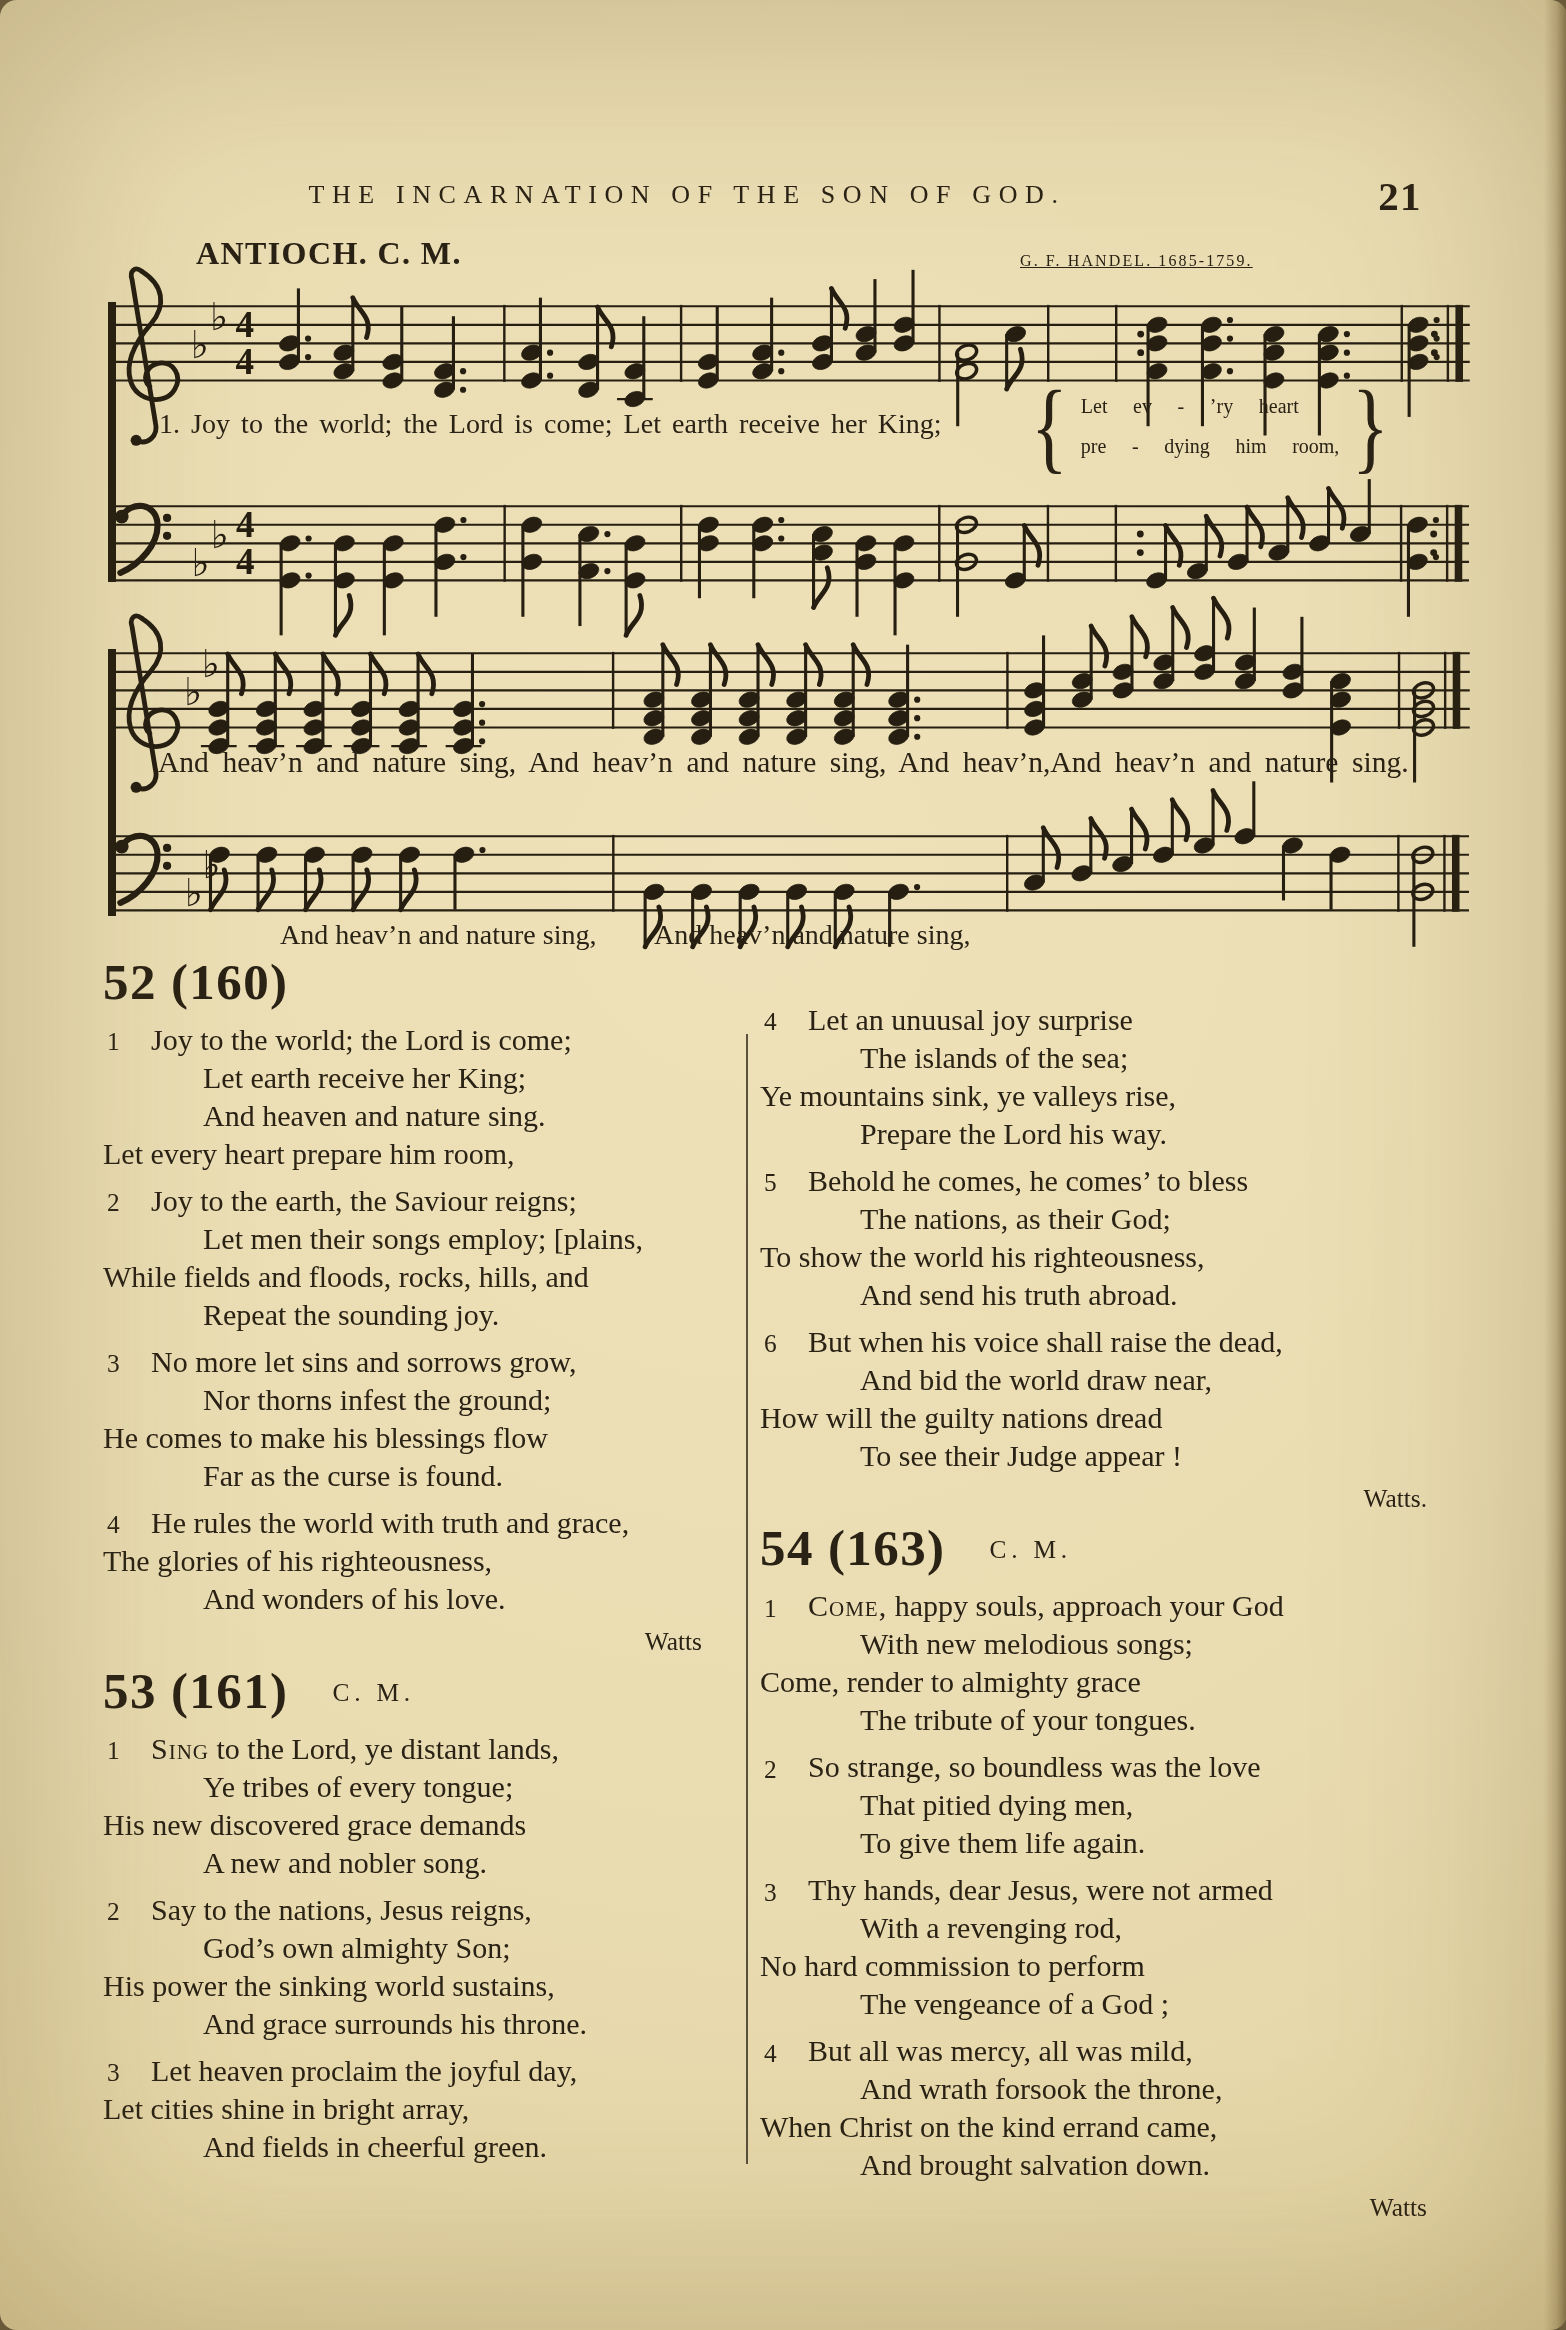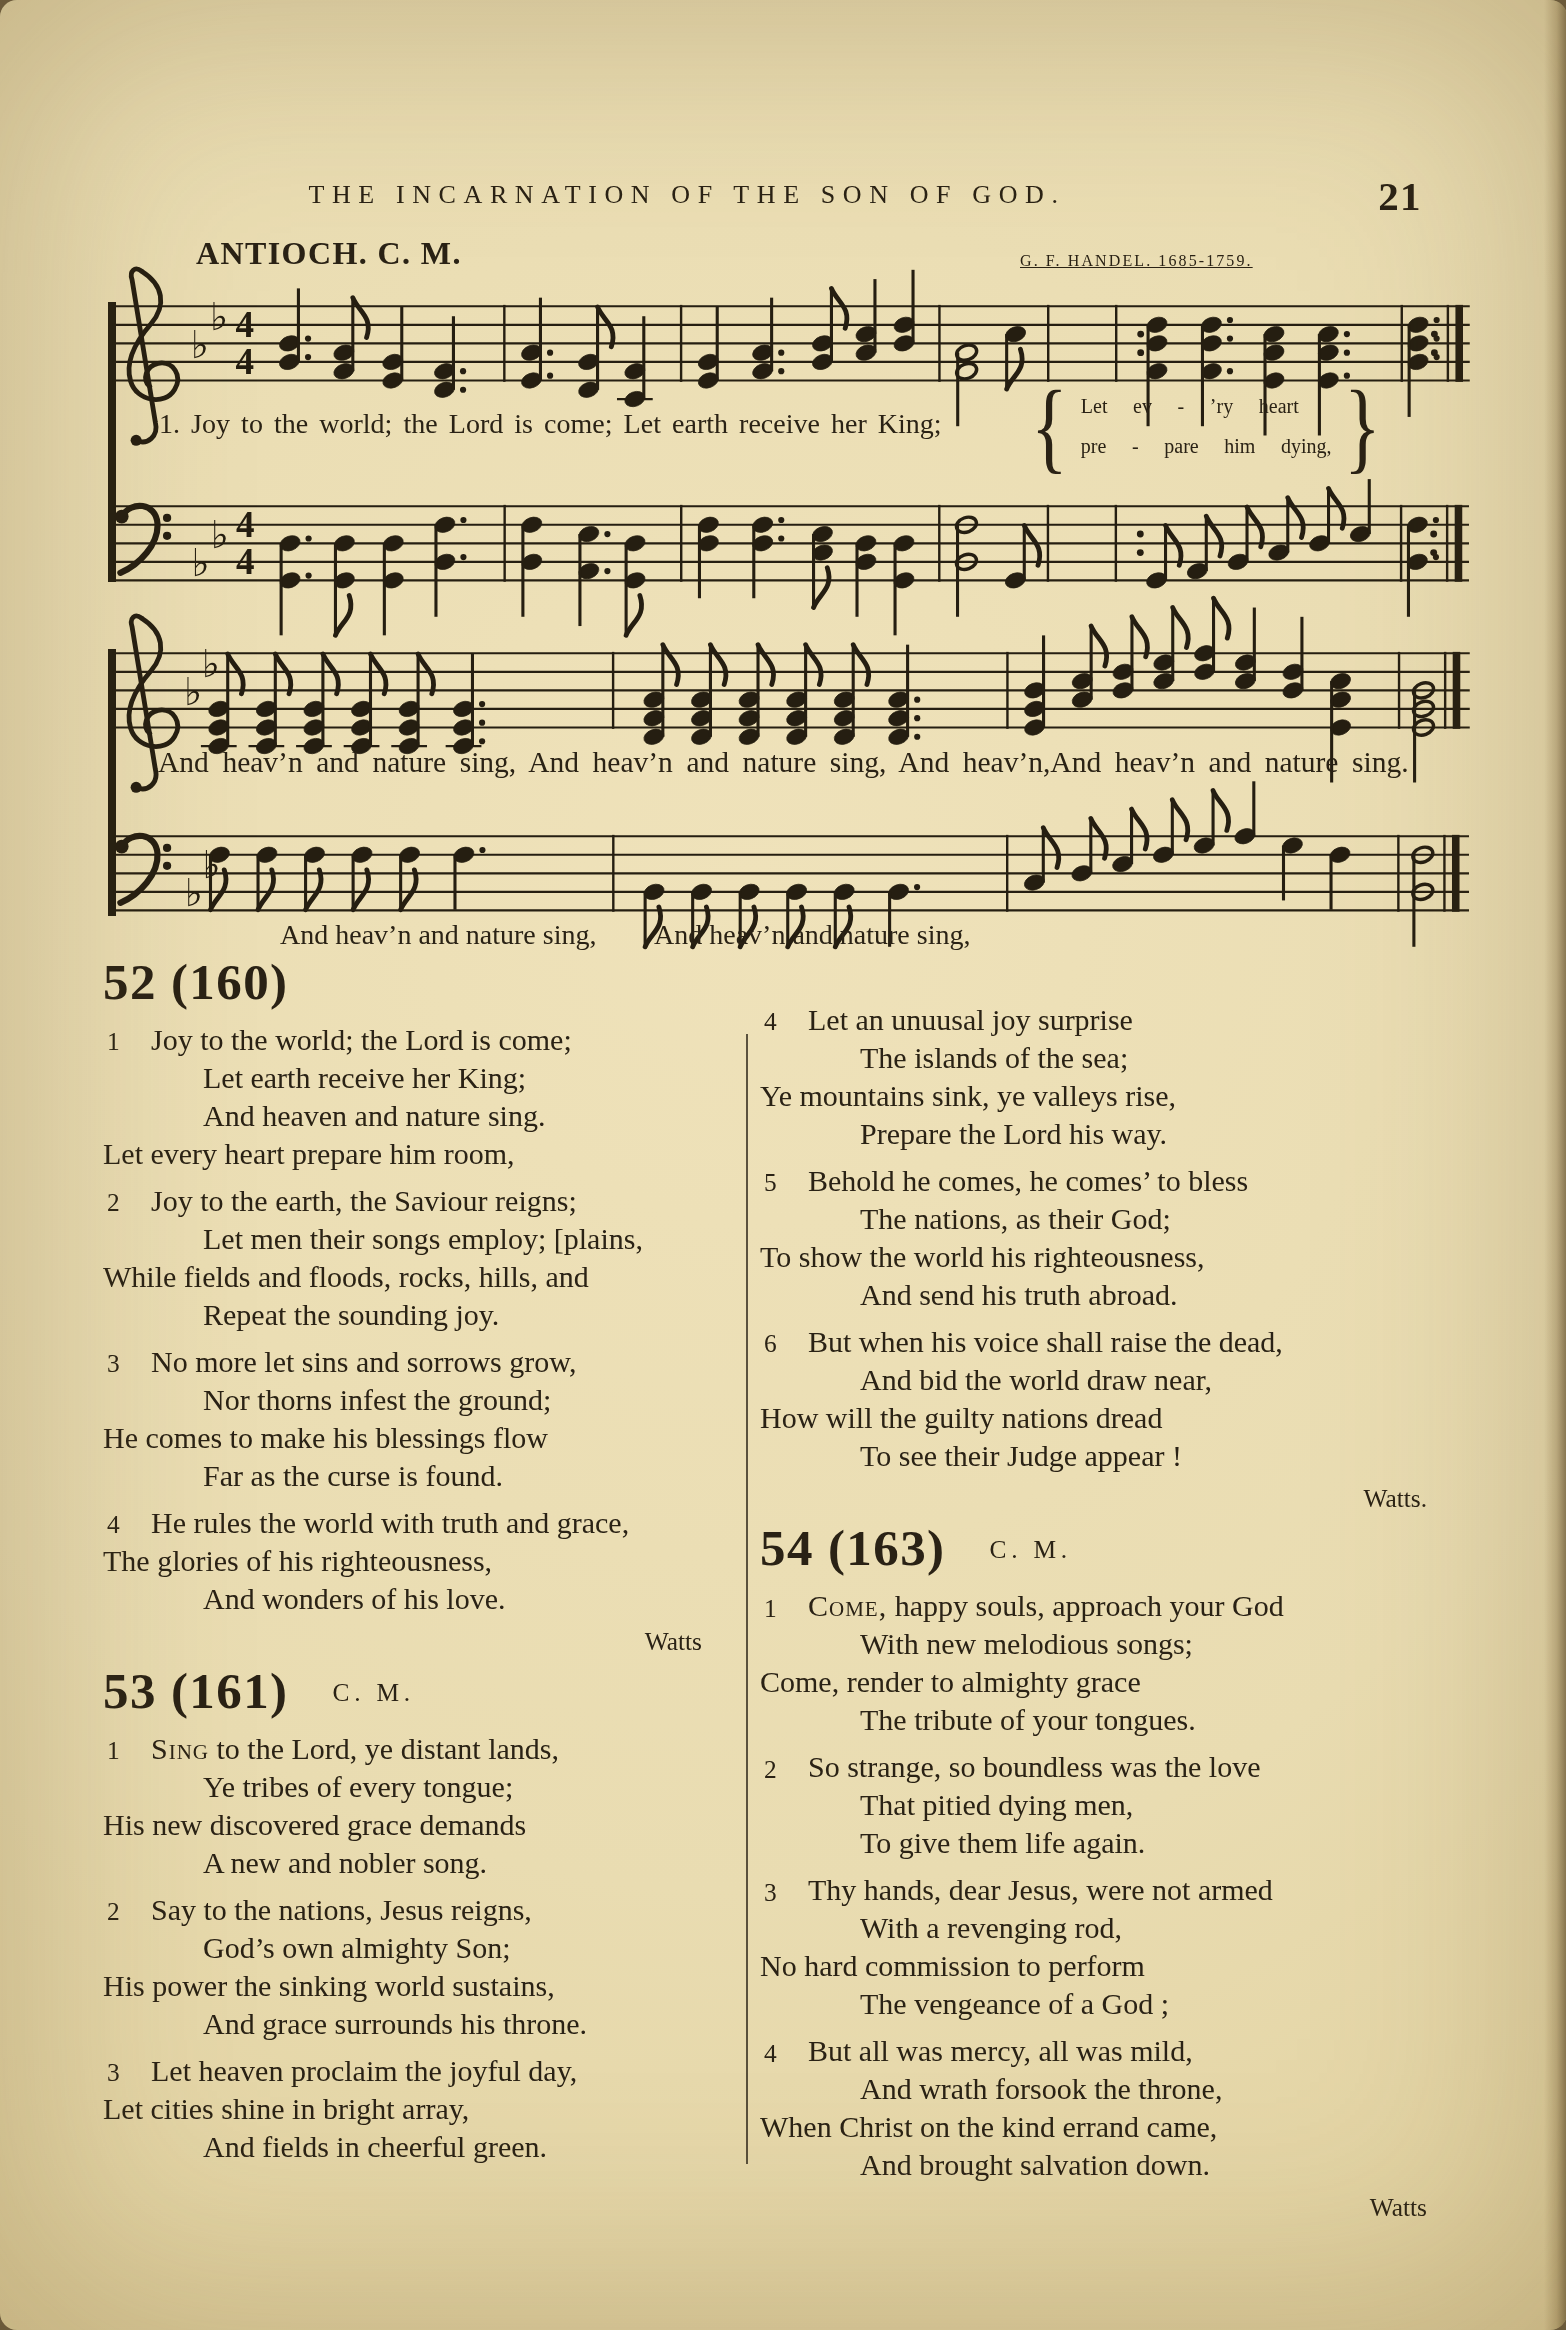--- a/index.html
+++ b/index.html
@@ -506,21 +506,21 @@
       <ellipse cx="1910.748" cy="27" rx="15" ry="10.5" transform="rotate(-20 1910.748 27)" fill="none" stroke="#251e11" stroke-width="5"></ellipse>
       <ellipse cx="1910.748" cy="81" rx="15" ry="10.5" transform="rotate(-20 1910.748 81)" fill="none" stroke="#251e11" stroke-width="5"></ellipse>
       <line x1="1897.748" y1="27" x2="1897.748" y2="161" stroke="#251e11" stroke-width="4.5"></line>
     </svg>
 
   <div class="lyric l1">1. Joy to the world; the Lord is come; Let earth receive her King;</div>
   <div class="brace-group">
     <span class="brace">{</span>
     <span class="bcol">
       <span class="brow">Let ev - ’ry heart</span>
-      <span class="brow">pre - pare him dying,</span>
+      <span class="brow">pre - dying him room,</span>
     </span>
     <span class="brace">}</span>
   </div>
   <div class="lyric l2">And heav’n and nature sing, And heav’n and nature sing, And heav’n,And heav’n and nature sing.</div>
   <div class="lyric l3a">And heav’n and nature sing,</div>
   <div class="lyric l3b">And heav’n and nature sing,</div>
 
   <div class="col col-left">
       <div class="hymn-heading"><span class="hnum">52 (160)</span></div>
       <div class="verse">

